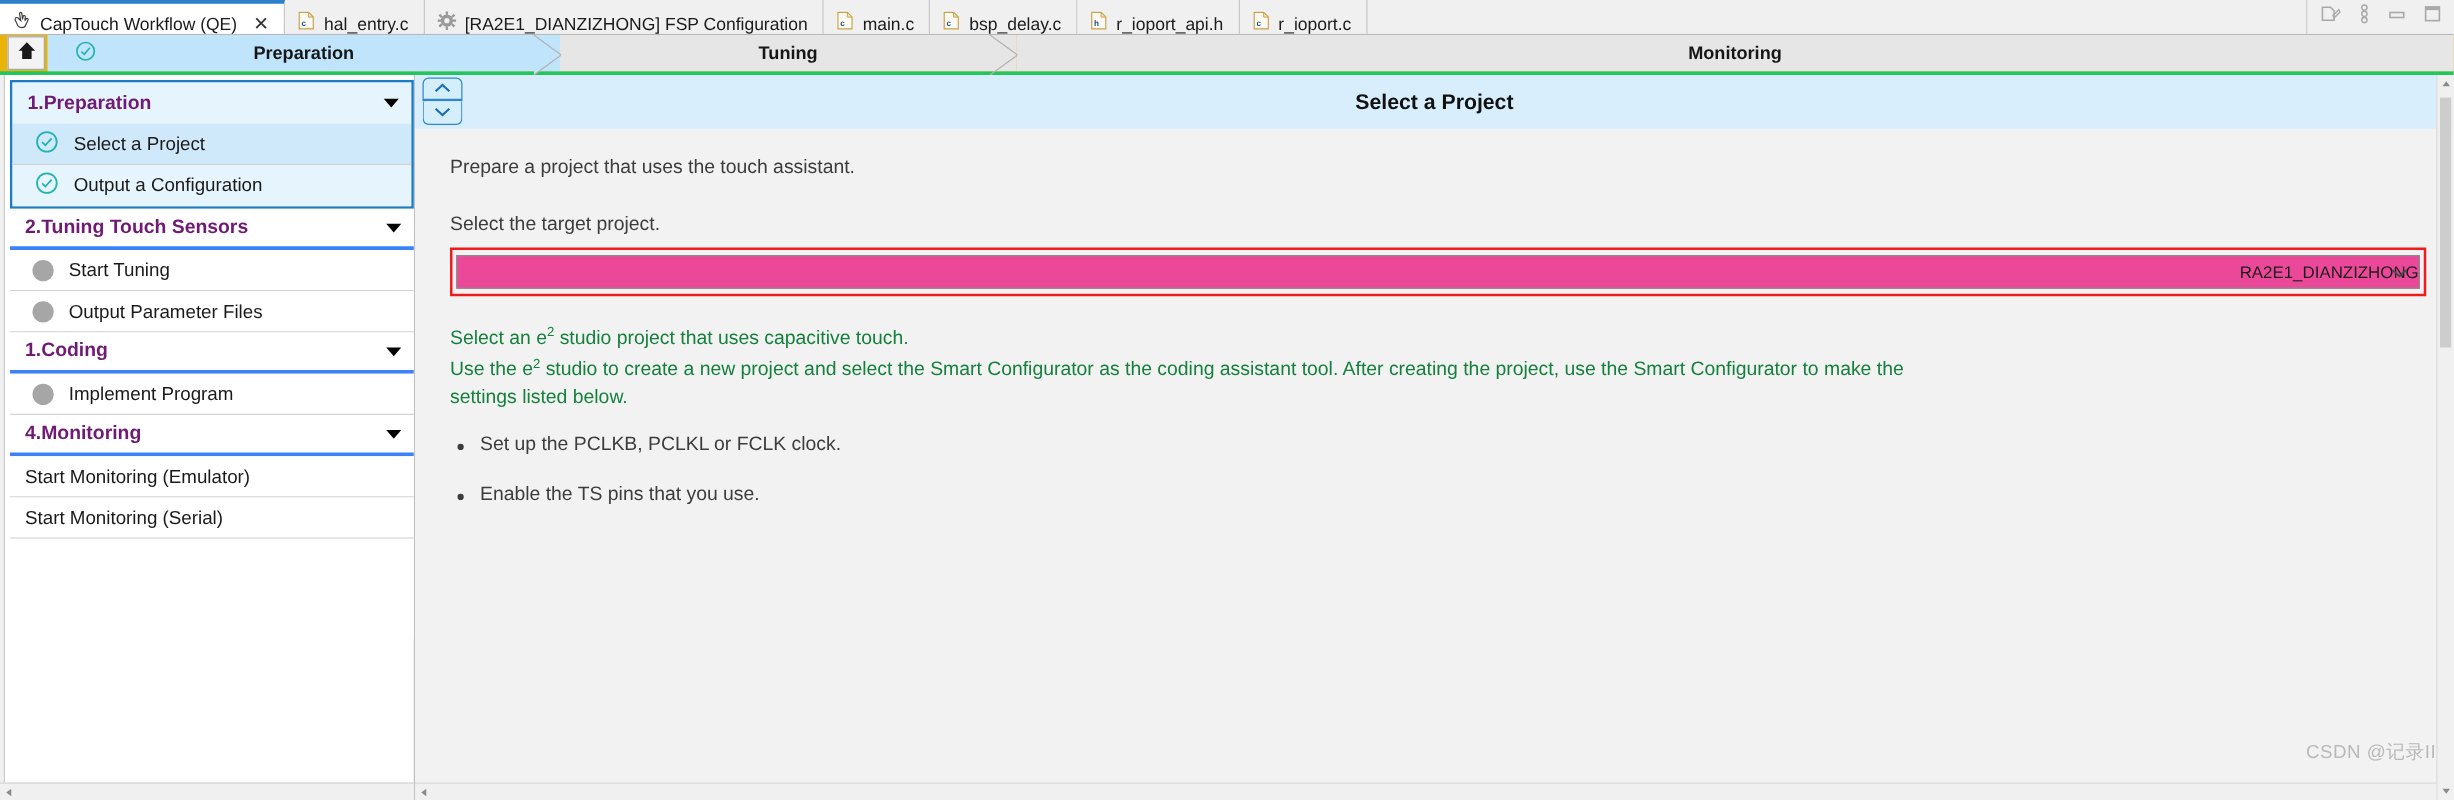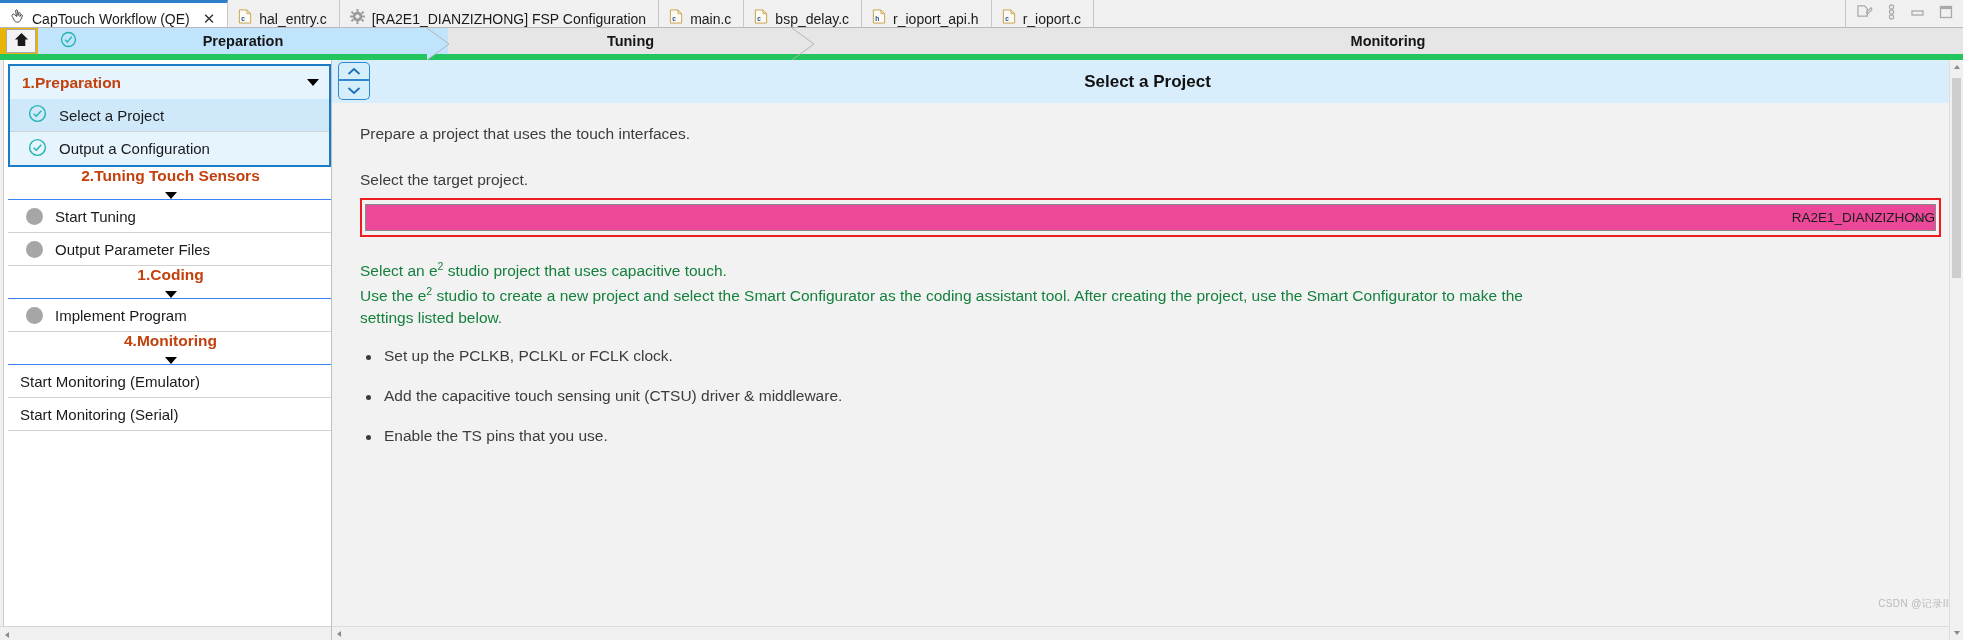--- a/index.html
+++ b/index.html
@@ -57,21 +57,21 @@
     padding: 0 10px;
     background: #f0f0f0;
   }
   .tool-ico { opacity: .55; display:block; }
 
   
   .workflow {
     position: relative;
     height: 32px;
     background: #eab308;
-    border-bottom: 6px solid #22c55e;
+    border-bottom: 3px solid #22c55e;
     display: flex;
     align-items: stretch;
   }
   .home-btn {
     width: 30px;
     margin: 1px 2px 1px 6px;
     background: #f3f3f3;
     border: 1px solid #a9a9a9;
     display: flex; align-items: center; justify-content: center;
   }
@@ -120,24 +120,24 @@
     background: #e6f4fd;
   }
   .sec-header {
     height: 33px;
     display: flex;
     align-items: center;
     justify-content: space-between;
     padding: 0 10px 0 12px;
     font-size: 15.5px;
     font-weight: bold;
-    color: #c2410c;
+    color: #701a75;
     background: #e6f4fd;
   }
-  .sec-header.plain { background: #ffffff; border-bottom: 1px solid #3b82f6; flex-direction: column; }
+  .sec-header.plain { background: #ffffff; border-bottom: 3px solid #3b82f6; }
   .sec-header .caret {
     width: 0; height: 0;
     border-left: 6px solid transparent;
     border-right: 6px solid transparent;
     border-top: 7px solid #000;
   }
   .side-item {
     height: 33px;
     display: flex;
     align-items: center;
@@ -285,21 +285,21 @@
     height: 14px;
     background: #f0f0f0;
     border-top: 1px solid #dcdcdc;
   }
   .hs-arrow { position:absolute; top:0; bottom:0; width:14px; display:flex; align-items:center; justify-content:center;}
   .hs-arrow.left { left: 0; }
 
   .watermark {
     position: absolute;
     right: 14px; bottom: 14px;
-    font-size: 10px;
+    font-size: 15px;
     color: #b9b9b9;
     letter-spacing: .4px;
     margin-left: 28px;
   }
   .win-edge {
     position: absolute;
     left:0; top:0; bottom:0; width: 4px;
     background: #f0f0f0;
     border-right: 1px solid #cccccc;
   }
@@ -568,21 +568,21 @@
                 <path d="M1.5 2 L7 7 L12.5 2" fill="none" stroke="#1a6fb8" stroke-width="1.8"></path>
               </svg>
           </span>
         </div>
       </div>
       <div class="content-title">Select a Project</div>
     </div>
 
     <div class="content-body">
 
-      <p class="para p1">Prepare a project that uses the touch interfaces.</p>
+      <p class="para p1">Prepare a project that uses the touch assistant.</p>
 
       <p class="para p2">Select the target project.</p>
 
       <div class="combo-wrap">
         <div class="combo">
           <span title="RA2E1_DIANZIZHONG">RA2E1_DIANZIZHONG</span>
           <span class="combo-arrow">
             <svg width="13" height="8" viewBox="0 0 13 8">
                 <path d="M1 1.5 L6.5 6.5 L12 1.5" fill="none" stroke="#4a4a4a" stroke-width="1.4"></path>
               </svg>
@@ -594,21 +594,20 @@
         <p>
           <span>Select an e</span><sup>2</sup><span> studio project that uses capacitive touch.</span>
         </p>
         <p>
           <span>Use the e</span><sup>2</sup><span> studio to create a new project and select the Smart Configurator as the coding assistant tool. After creating the project, use the Smart Configurator to make the settings listed below.</span>
         </p>
       </div>
 
       <ul class="bullets">
         <li>Set up the PCLKB, PCLKL or FCLK clock.</li>
-        <li>Add the capacitive touch sensing unit (CTSU) driver &amp; middleware.</li>
         <li>Enable the TS pins that you use.</li>
       </ul>
 
       <div class="watermark">CSDN @记录II</div>
     </div>
 
     <div class="vscroll">
       <div class="vs-arrow top">
         <svg width="8" height="8" viewBox="0 0 8 8">
             <path d="M1 6 L4 2 L7 6 Z" fill="#8a8a8a"></path>

